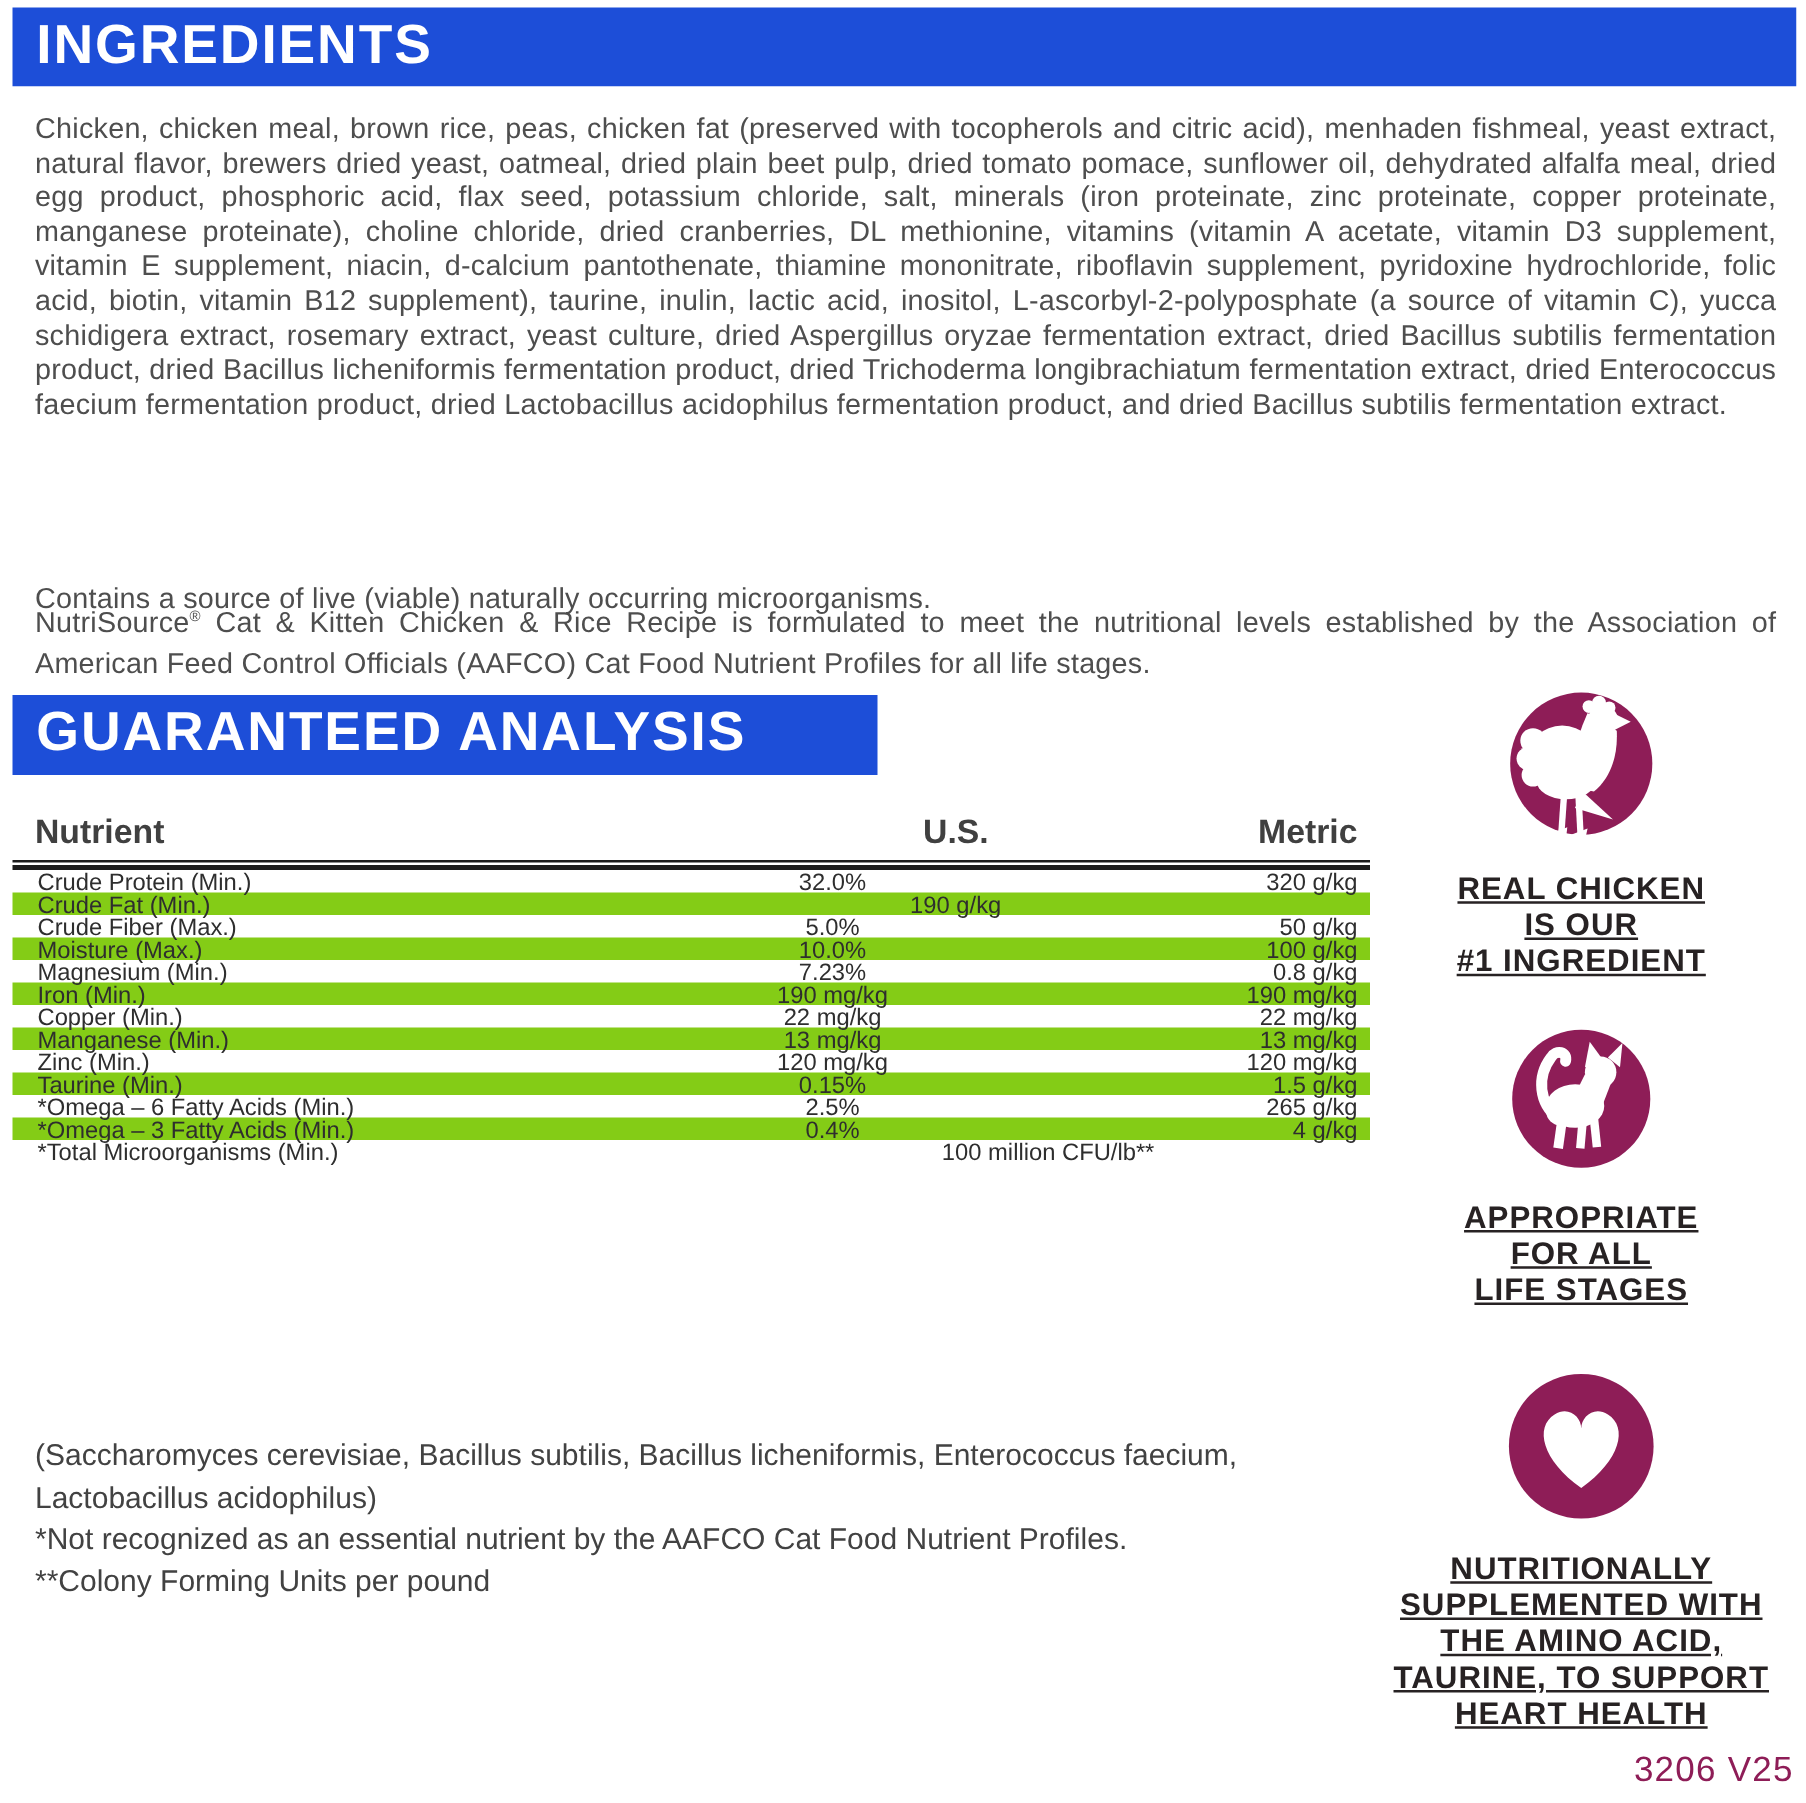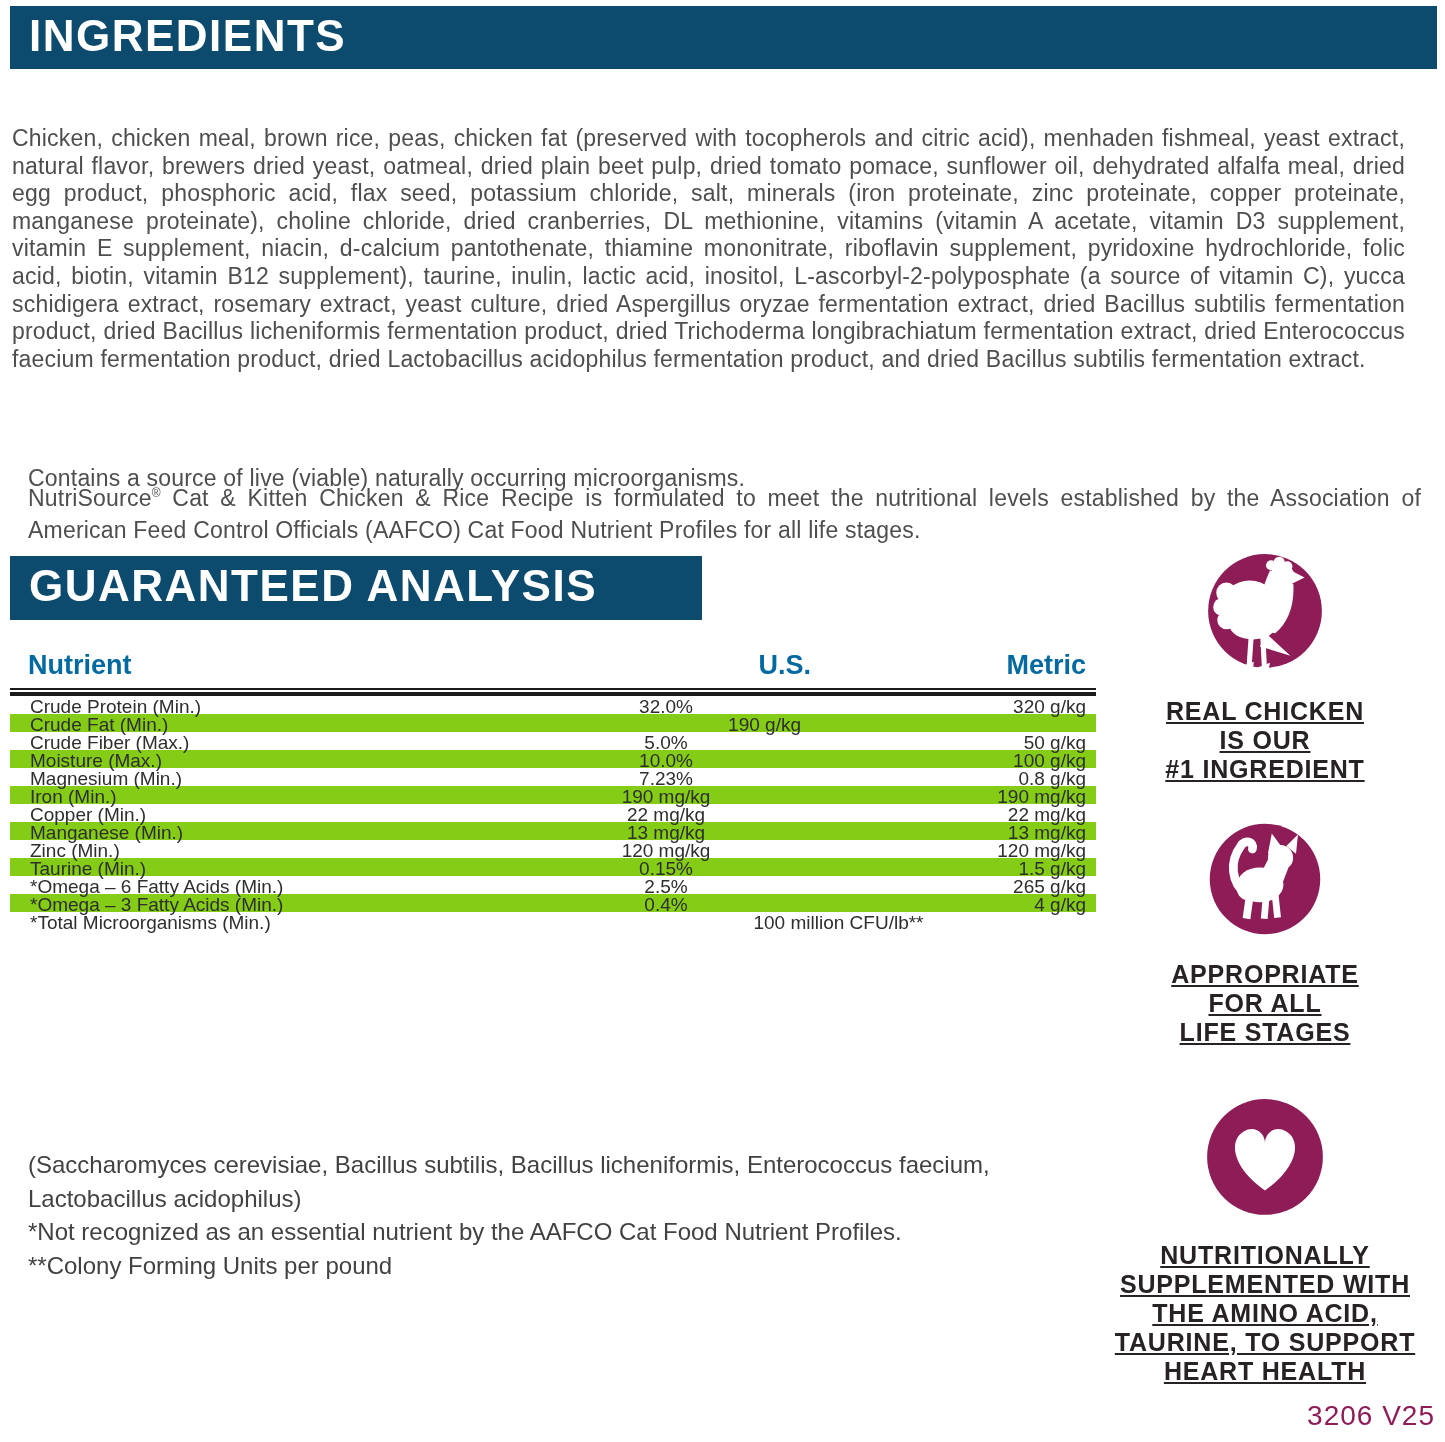--- a/index.html
+++ b/index.html
@@ -1,31 +1,31 @@
 <!DOCTYPE html>
 <html><head>
 <meta charset="utf-8">
 <style>
   * { margin:0; padding:0; box-sizing:border-box; }
   body { background:#ffffff; font-family:"Liberation Sans","DejaVu Sans",sans-serif; }
   .page { position:relative; width:1445px; height:1442px; background:#fff; overflow:hidden; }
 
-  .banner { position:absolute; background:#0c4a6e; color:#ffffff; display:flex; align-items:center; }
+  .banner { position:absolute; background:#1d4ed8; color:#ffffff; display:flex; align-items:center; }
   .banner .banner-text { font-weight:bold; font-size:44px; letter-spacing:1.5px; padding-left:19px; padding-bottom:4px; }
   .banner-ingredients { left:10px; top:6px; width:1427px; height:63px; }
   .banner-analysis  { left:10px; top:556px; width:692px; height:64px; }
 
   .body-copy { position:absolute; color:#4e4e4e; font-size:23px; line-height:27.6px; letter-spacing:0.2px; }
-  .ingredients-body { left:12px; top:89px; width:1393px; text-align:justify;margin-top:36px; }
+  .ingredients-body { left:28px; top:89px; width:1393px; text-align:justify; }
   .micro-note { left:28px; top:421px; width:1393px;margin-top:44px; }
   .aafco-note { left:28px; top:477px; width:1393px; line-height:32px; text-align:justify; }
   .aafco-note sup { font-size:12px; vertical-align:super; }
 
   .ga-table { position:absolute; left:10px; top:650px; width:1086px; color:#2e2e2e; }
-  .thead { display:grid; grid-template-columns:1fr 290px 285px; font-weight:bold; font-size:27px; color:#0369a1; padding-bottom:7px; }
+  .thead { display:grid; grid-template-columns:1fr 290px 285px; font-weight:bold; font-size:27px; color:#404040; padding-bottom:7px;gap:20px; }
   .thead .h-nutrient { padding-left:18px; }
   .thead .h-us { text-align:right; }
   .thead .h-metric { text-align:right; padding-right:10px; }
   .thead-rule-thin { height:2px; background:#1b1b1b; }
   .thead-rule-thick { height:4px; background:#1b1b1b; margin-top:2px; }
   .trow { display:grid; grid-template-columns:1fr 290px 285px; align-items:center; height:18px; font-size:19px; }
   .trow.alt { background:#84cc16; }
   .tcell.c-nutrient { padding-left:20px; }
   .tcell.c-us { text-align:center; }
   .tcell.c-metric { text-align:right; padding-right:10px; }

